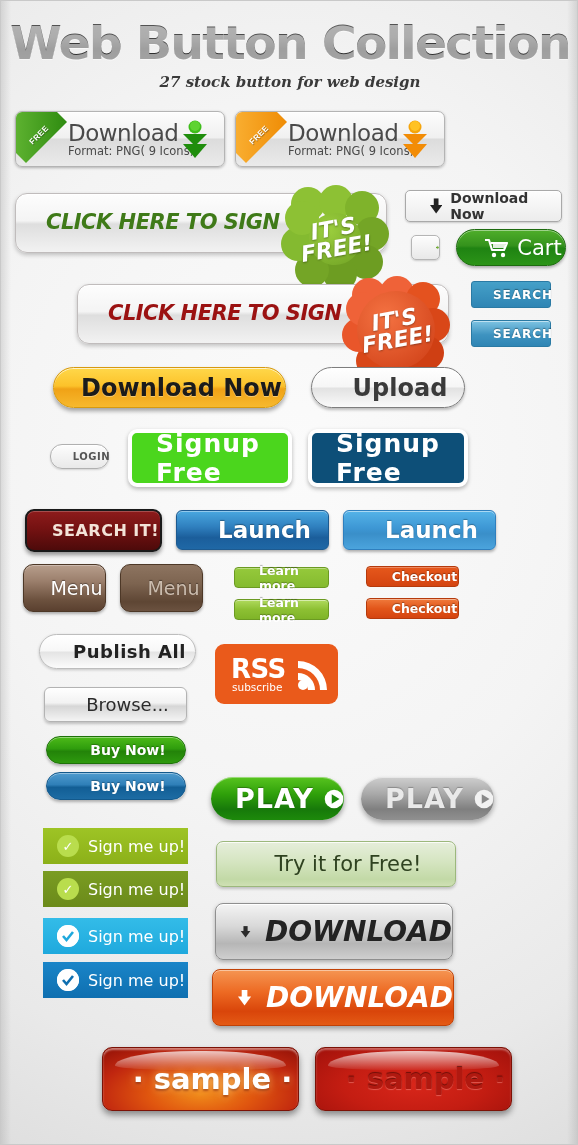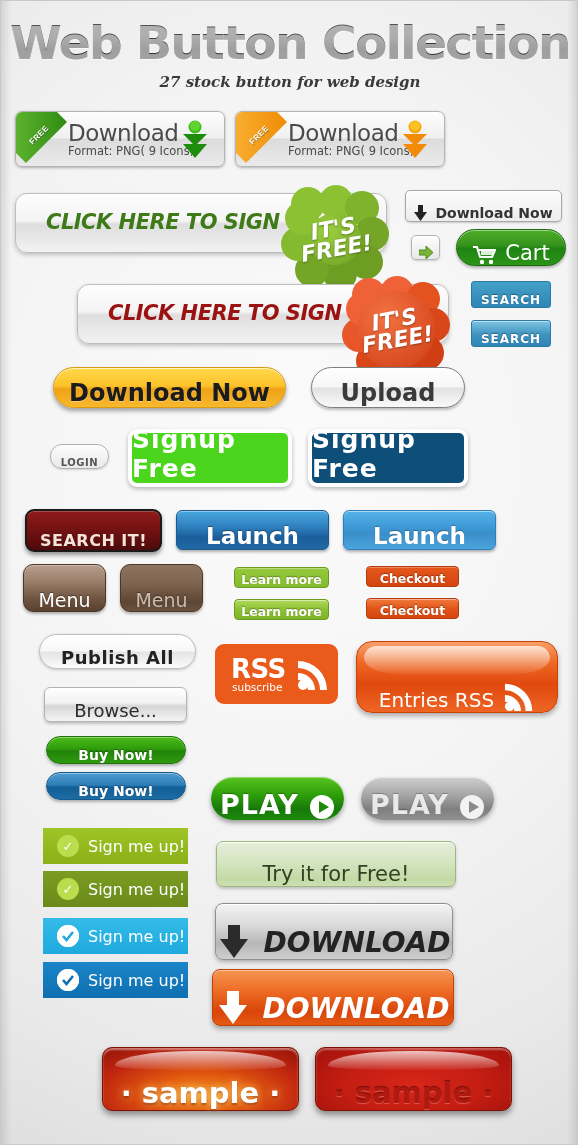--- a/index.html
+++ b/index.html
@@ -20,21 +20,21 @@
     content:""; position:absolute; left:0; top:0; width:10px; height:100%;
     background:linear-gradient(to right, rgba(150,150,150,.28), rgba(150,150,150,0));
     pointer-events:none;
   }
   #page:after{
     content:""; position:absolute; right:0; top:0; width:10px; height:100%;
     background:linear-gradient(to left, rgba(150,150,150,.28), rgba(150,150,150,0));
     pointer-events:none;
   }
   .abs{ position:absolute; }
-  .ctr{ display:flex; align-items:flex-end; justify-content:center; }
+  .ctr{ display:flex; align-items:center; justify-content:center;padding-left:24px; }
 
   
   #title{
     left:0; top:14px; width:578px; text-align:center;
     font-size:47px; font-weight:bold; letter-spacing:-1.5px;
     background:linear-gradient(to bottom,#5b5b5b 0%,#4a4a4a 40%,#2a2a2a 62%,#3b3b3b 100%);
     -webkit-background-clip:text; background-clip:text; color:transparent;
     text-shadow:0 1px 0 rgba(255,255,255,.55);
     font-family:"DejaVu Sans", sans-serif;
   }
@@ -553,28 +553,20 @@
   <div class="abs rss1" style="left:214px; top:643px; width:123px; height:60px;">
     <div class="abs" style="left:16px; top:10px; font-size:26px; font-weight:bold; letter-spacing:-.5px;">RSS</div>
     <div class="abs" style="left:17px; top:37px; font-size:10.5px;">subscribe</div>
     <svg class="abs" style="left:82px; top:13px;" width="33" height="34" viewBox="0 0 33 34">
       <circle cx="6" cy="28" r="5" fill="#fff"></circle>
       <path d="M1 16 a17 17 0 0 1 17 17 h-7 a10 10 0 0 0 -10 -10 z" fill="#fff"></path>
       <path d="M1 4 a29 29 0 0 1 29 29 h-7 a22 22 0 0 0 -22 -22 z" fill="#fff"></path>
     </svg>
   </div>
 
-  <div class="abs rss2 ctr" style="left:355px; top:640px; width:202px; height:72px; gap:10px;">
-    <span style="position:relative; z-index:2;">Entries RSS</span>
-    <svg style="position:relative; z-index:2;" width="31" height="32" viewBox="0 0 33 34">
-      <circle cx="6" cy="28" r="5" fill="#fff"></circle>
-      <path d="M1 16 a17 17 0 0 1 17 17 h-7 a10 10 0 0 0 -10 -10 z" fill="#fff"></path>
-      <path d="M1 4 a29 29 0 0 1 29 29 h-7 a22 22 0 0 0 -22 -22 z" fill="#fff"></path>
-    </svg>
-  </div>
 
 
   <div class="abs play-g ctr" style="left:210px; top:776px; width:133px; height:43px; gap:10px;">
     <span>PLAY</span>
     <svg width="26" height="26" viewBox="0 0 26 26">
       <circle cx="13" cy="13" r="12" fill="#fff"></circle>
       <polygon points="10,7 20,13 10,19" fill="#1d8a0b"></polygon>
     </svg>
   </div>
   <div class="abs play-s ctr" style="left:360px; top:776px; width:133px; height:43px; gap:10px;">

